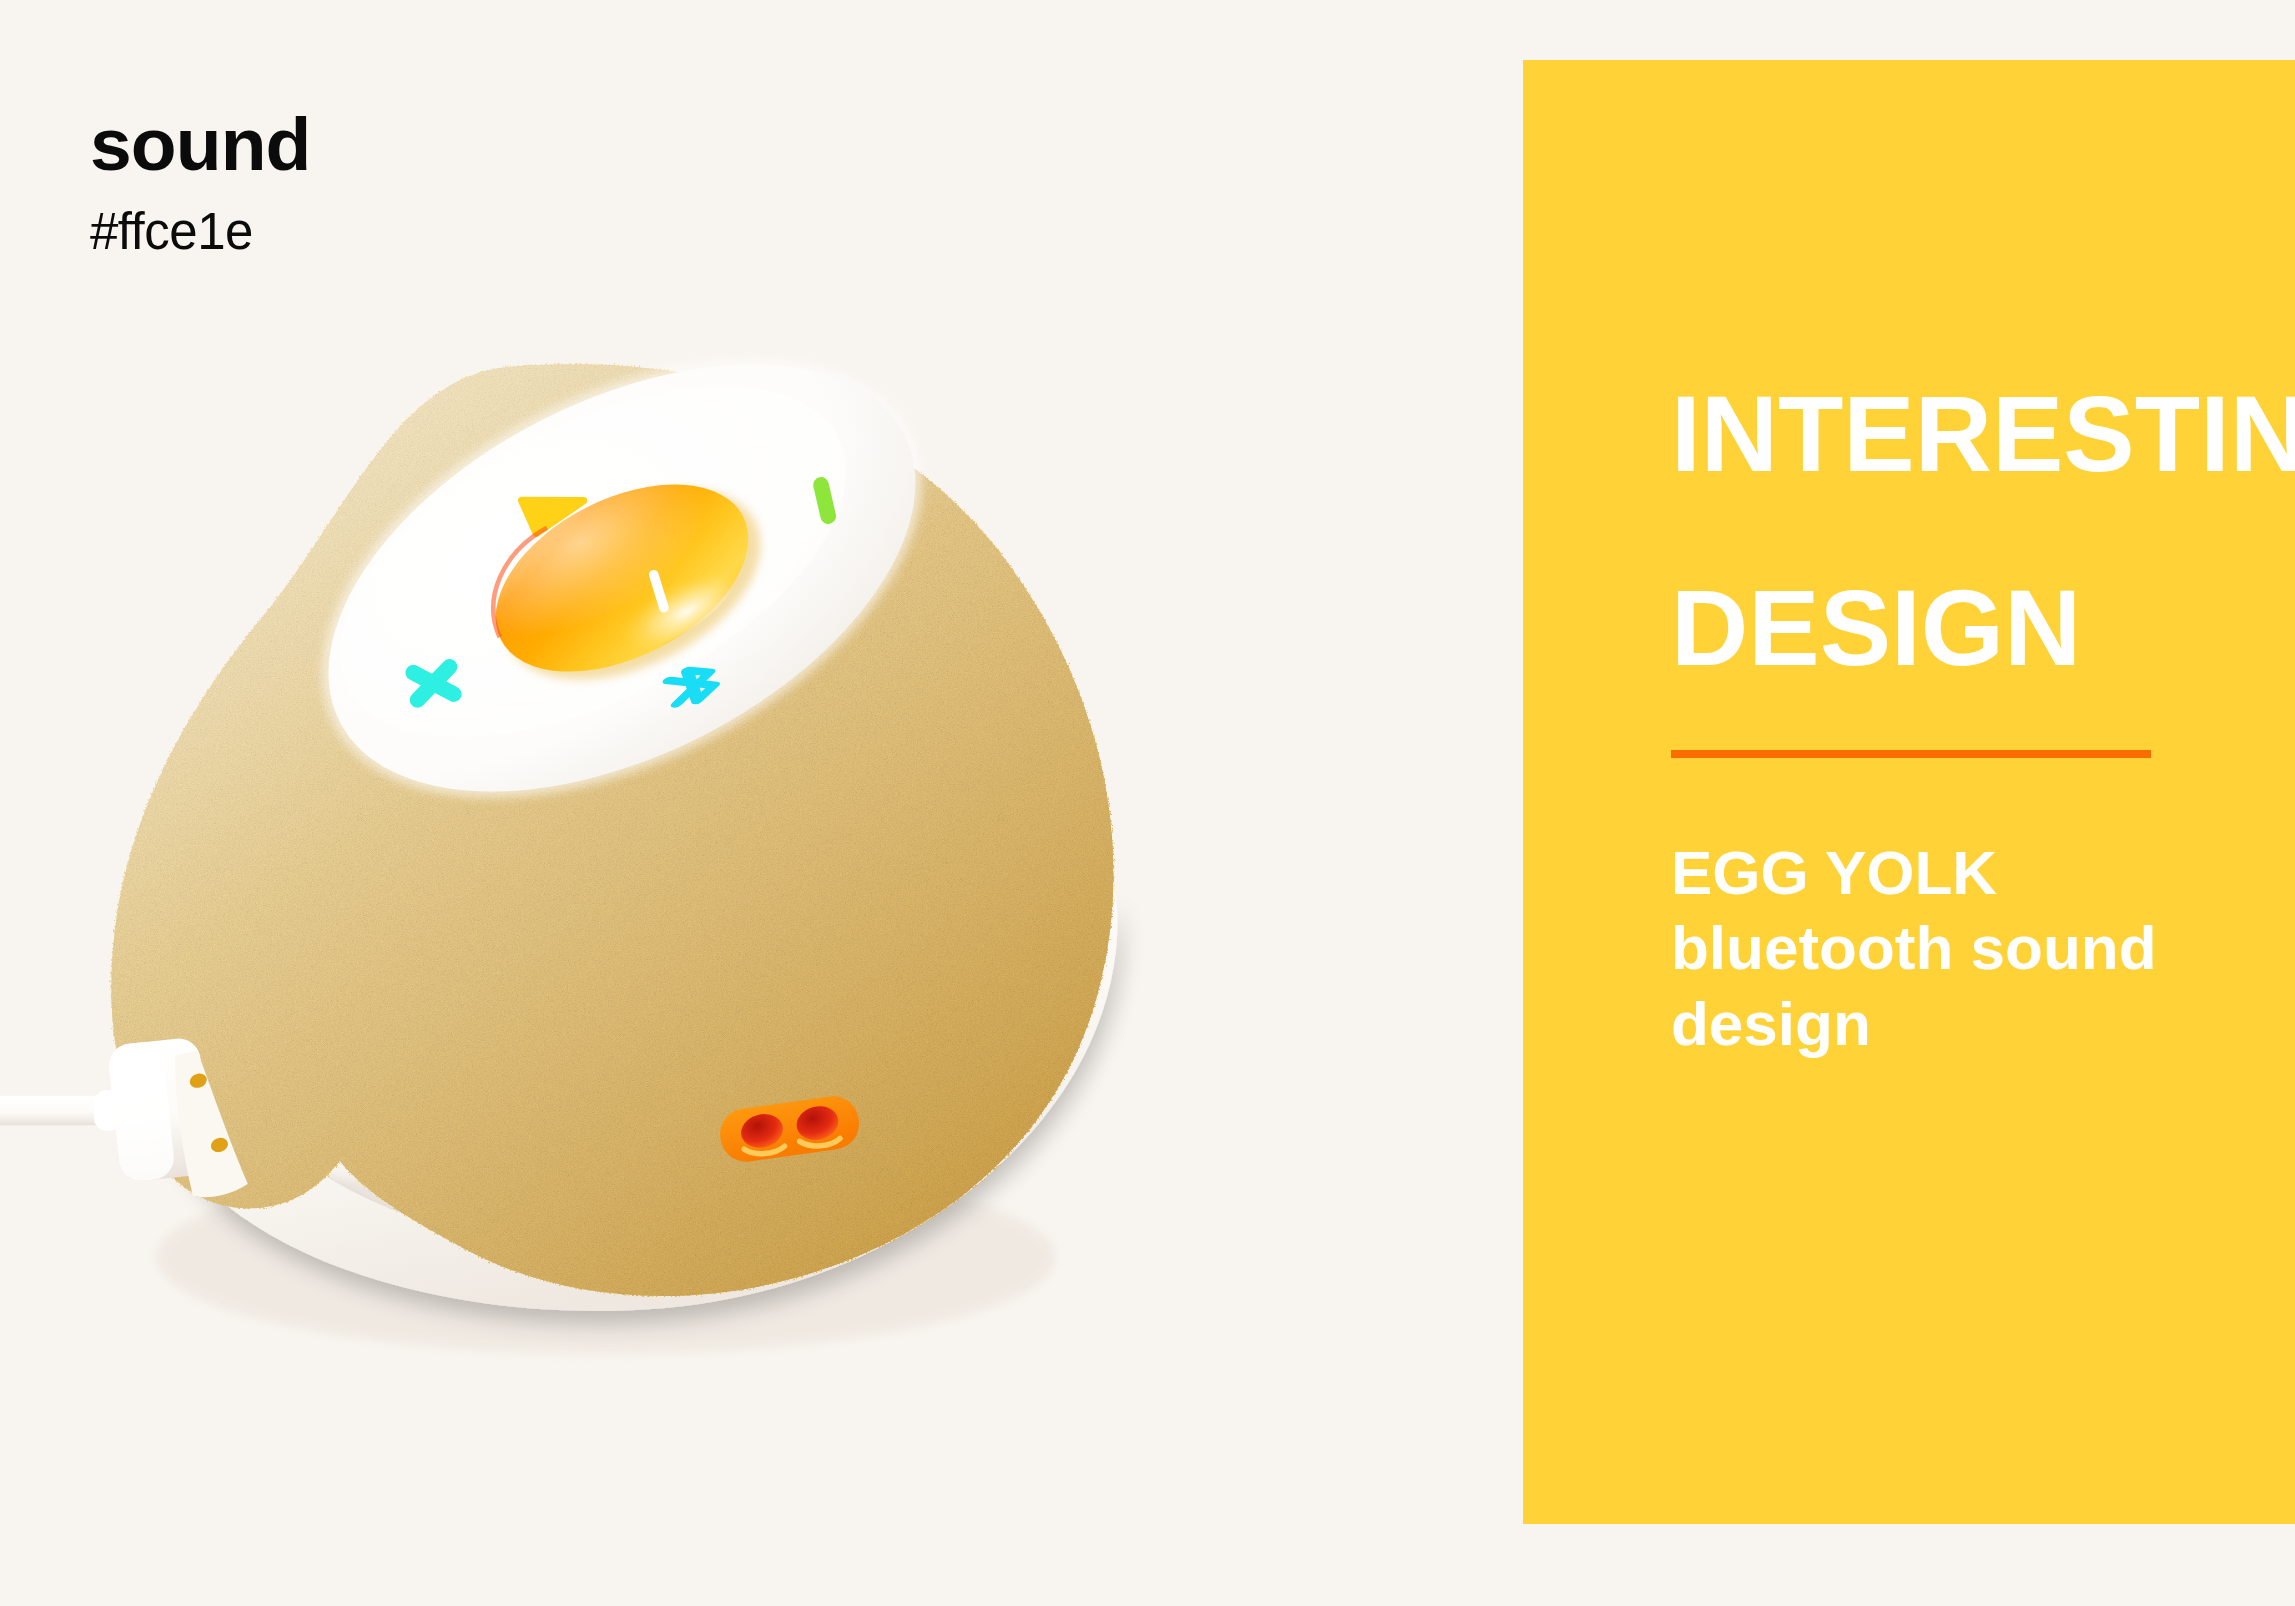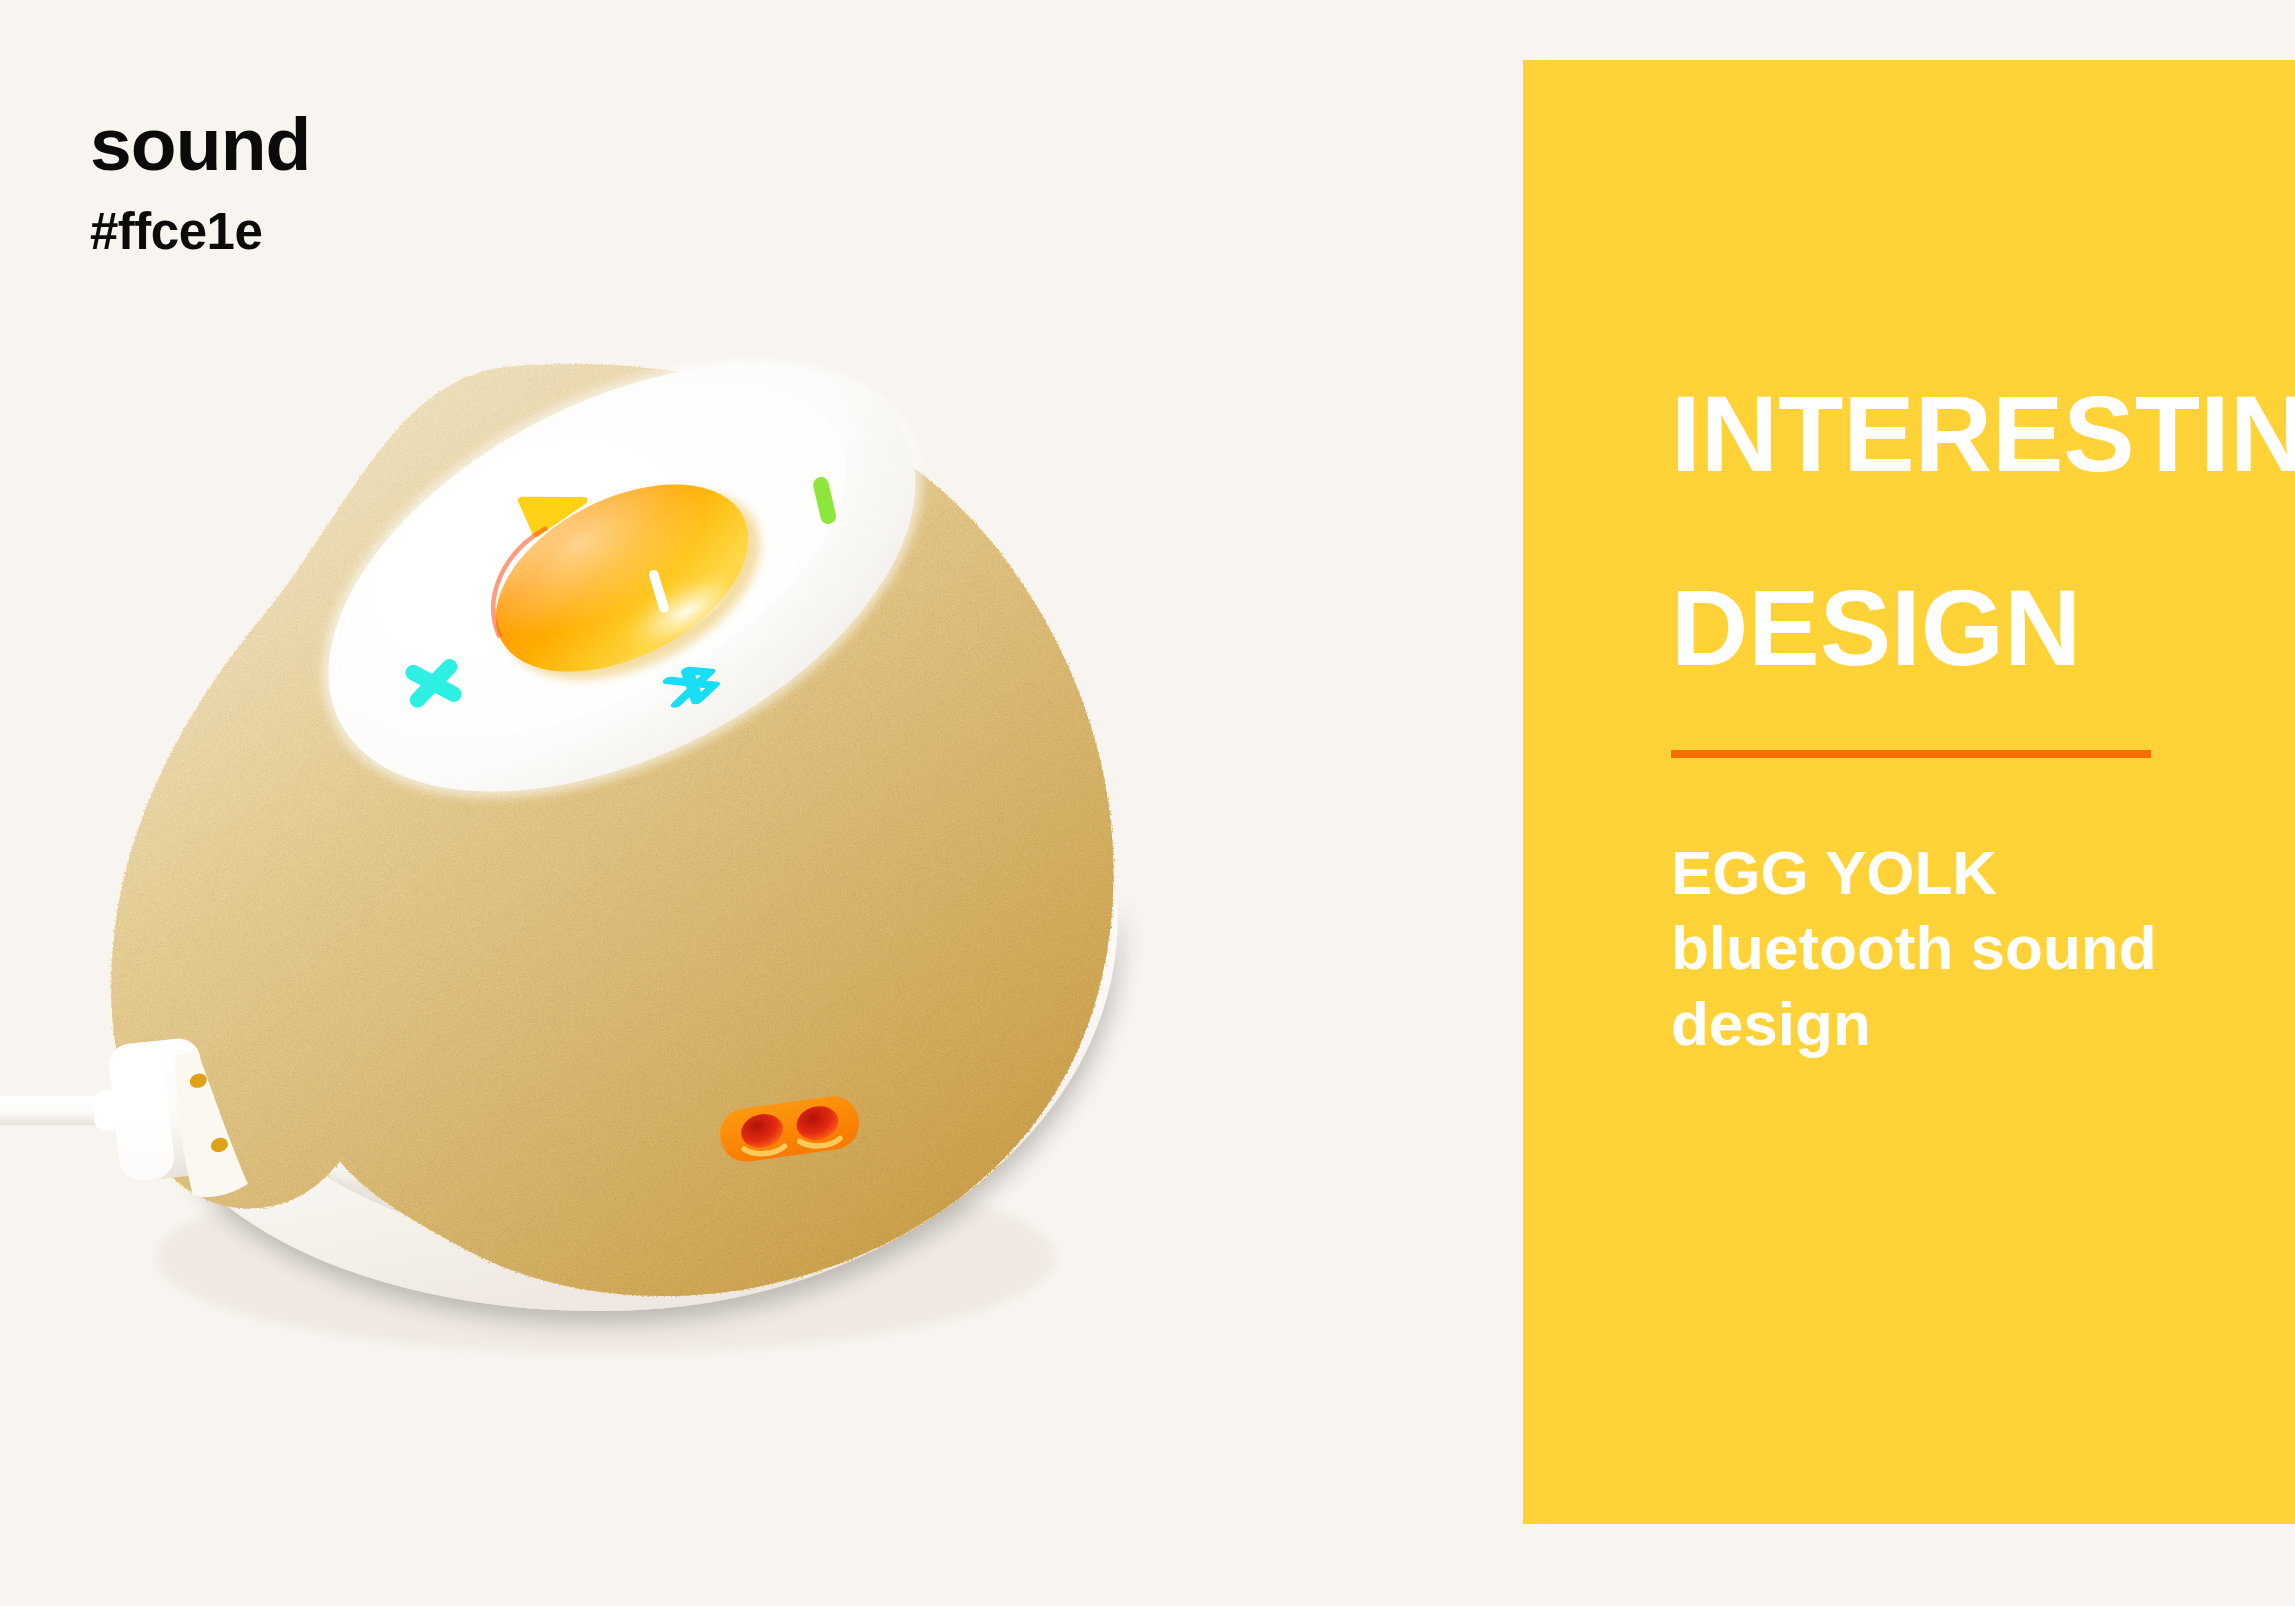--- a/index.html
+++ b/index.html
@@ -12,21 +12,21 @@
   }
   .poster{position:absolute;inset:0;background:#f8f4ef;overflow:hidden;}
 
   
   .header{position:absolute;left:90px;top:107px;z-index:40;}
   .kicker{
     font-size:75px;line-height:1.0;font-weight:700;color:#0b0b0b;
     letter-spacing:-0.9px;margin:0;
   }
   .hexcode{
-    font-size:51px;line-height:1.0;font-weight:700;color:#0b0b0b;
+    font-size:51px;line-height:1.0;font-weight:400;color:#0b0b0b;
     letter-spacing:-0.5px;margin:24px 0 0 0;
   }
 
   
   .panel{
     position:absolute;left:1523px;top:60px;width:1050px;height:1464px;
     background:#ffd338;z-index:30;
   }
   .panel-inner{position:absolute;left:148px;top:321px;right:27.5px;}
   .headline{

